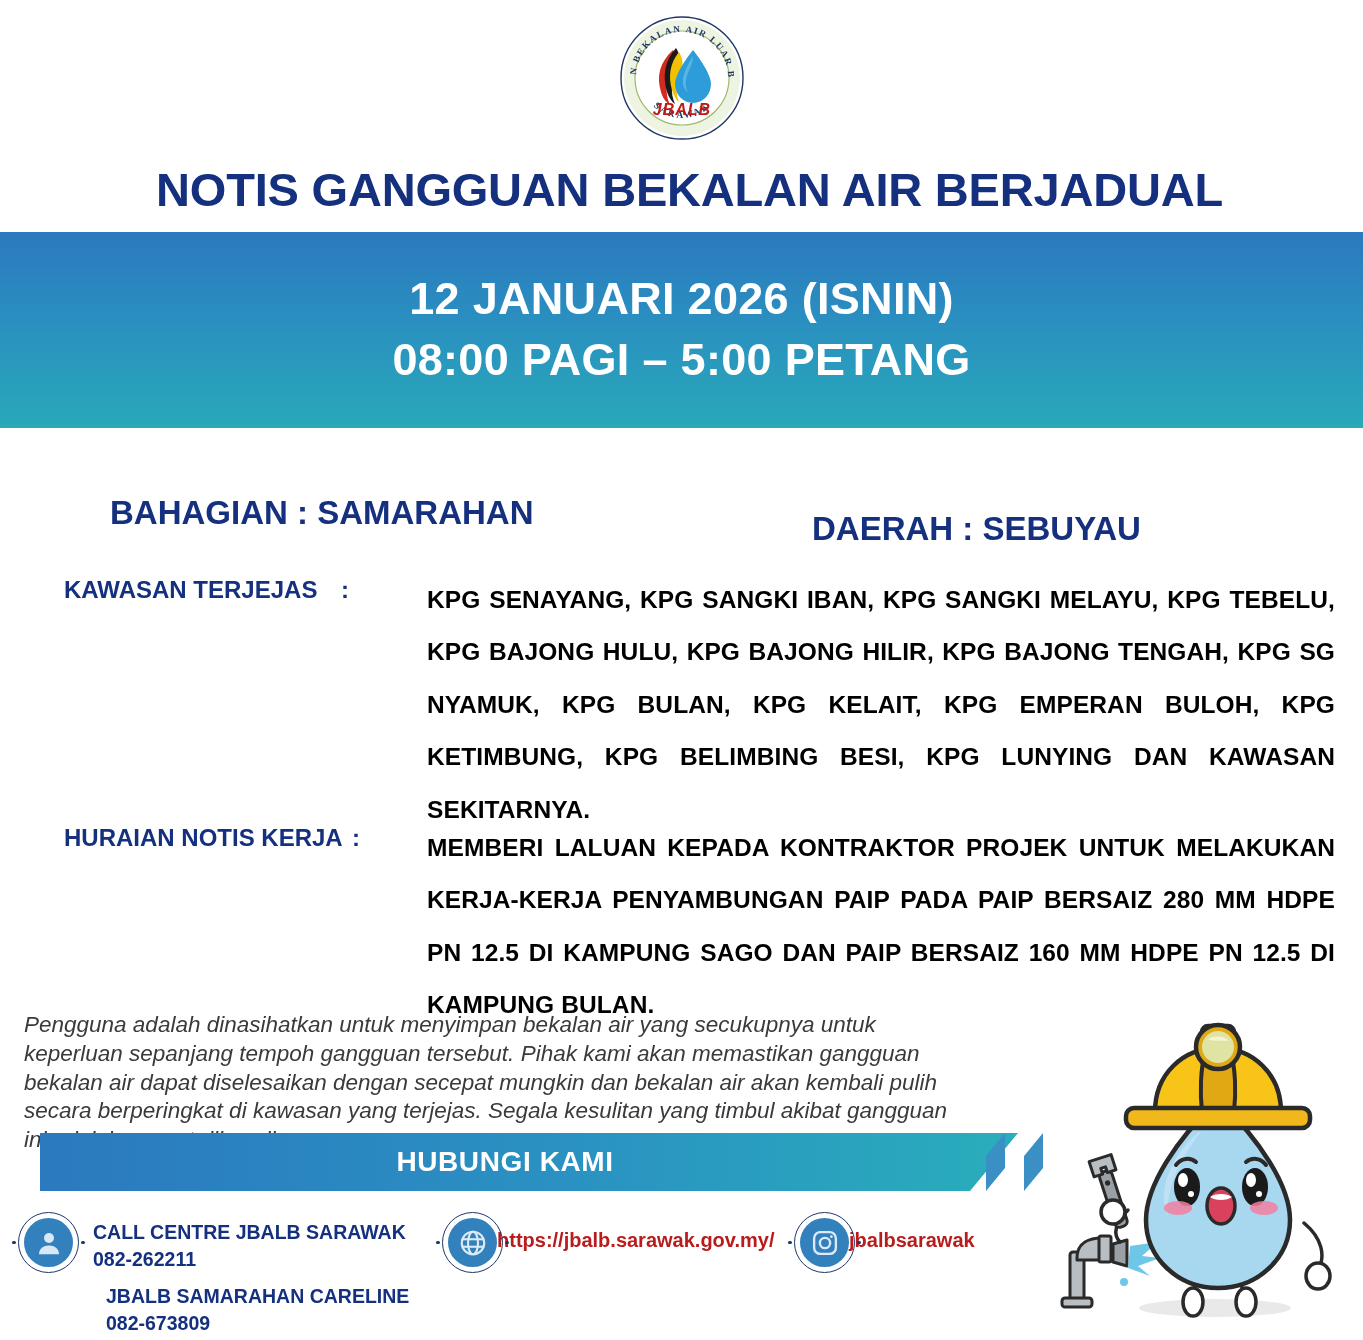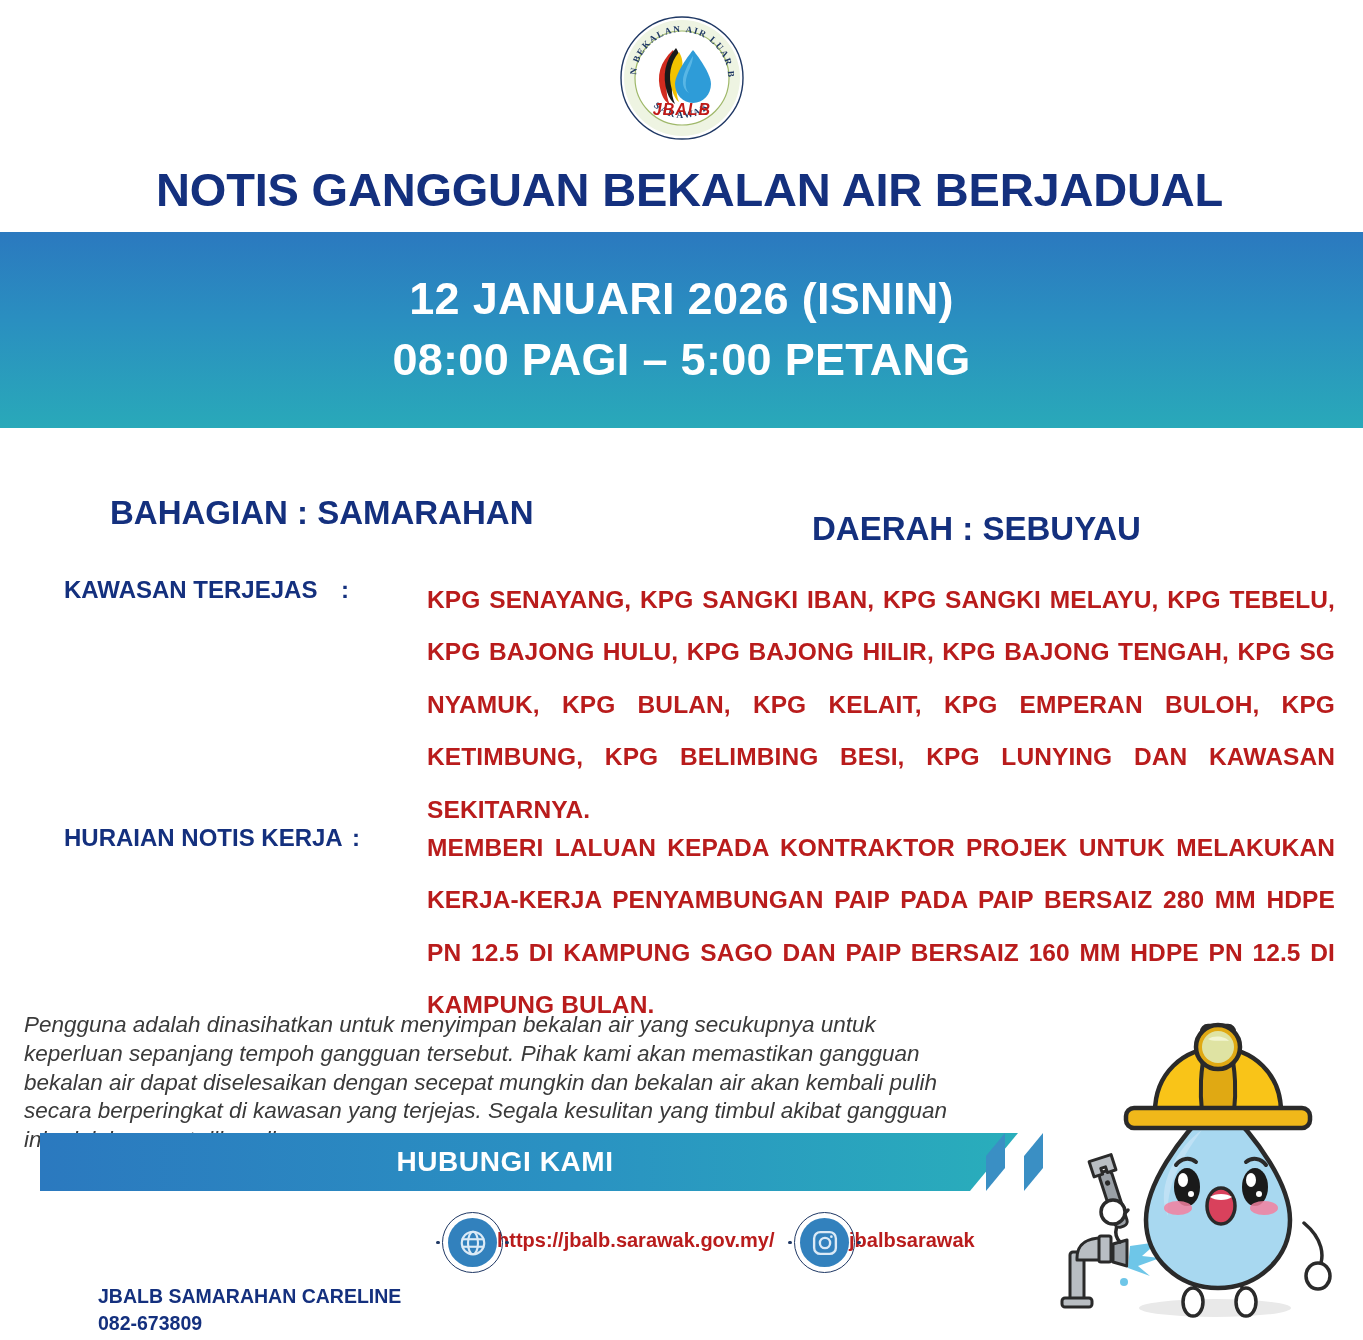--- a/index.html
+++ b/index.html
@@ -124,21 +124,21 @@
   .colon-areas { left: 341px; }
   .colon-works { left: 352px; }
 
   .detail-value {
     position: absolute;
     left: 427px;
     top: 0;
     width: 908px;
     font-size: 24.5px;
     font-weight: bold;
-    color: #b91c1c;
+    color: #000000;
     text-align: justify;
     text-align-last: left;
     line-height: 2.14;
     letter-spacing: 0.1px;
   }
 
   
   .advisory {
     position: absolute;
     top: 1011px;
@@ -305,23 +305,38 @@
   <div class="advisory">Pengguna adalah dinasihatkan untuk menyimpan bekalan air yang secukupnya untuk keperluan sepanjang tempoh gangguan tersebut. Pihak kami akan memastikan gangguan bekalan air dapat diselesaikan dengan secepat mungkin dan bekalan air akan kembali pulih secara berperingkat di kawasan yang terjejas. Segala kesulitan yang timbul akibat gangguan ini adalah sangat dikesali.</div>
 
   <div class="contact-banner">
     <div class="contact-banner-title">HUBUNGI KAMI</div>
   </div>
   <div class="stripe stripe-1"></div>
   <div class="stripe stripe-2"></div>
 
   <div class="footer">
 
+    <div class="fitem f-call">
+      <div class="icon-circle">
+        <div class="icon-ring"></div>
+        <div class="icon-dot dot-l"></div>
+        <div class="icon-dot dot-r"></div>
+        <svg viewBox="0 0 24 24" fill="#d9e8f5">
+          <circle cx="12" cy="8" r="4"></circle>
+          <path d="M4 21c0-4.4 3.6-7 8-7s8 2.6 8 7z"></path>
+        </svg>
+      </div>
+      <div class="f-text">
+        <div class="f-line">CALL CENTRE JBALB SARAWAK</div>
+        <div class="f-line">082-262211</div>
+      </div>
+    </div>
 
     <div class="fitem f-careline">
-      <div class="f-text" style="margin-left:4px">
+      <div class="f-text" style="margin-left:12px">
         <div class="f-line">JBALB SAMARAHAN CARELINE</div>
         <div class="f-line">082-673809</div>
       </div>
     </div>
 
     <div class="fitem f-web">
       <div class="icon-circle">
         <div class="icon-ring"></div>
         <div class="icon-dot dot-l"></div>
         <div class="icon-dot dot-r"></div>

